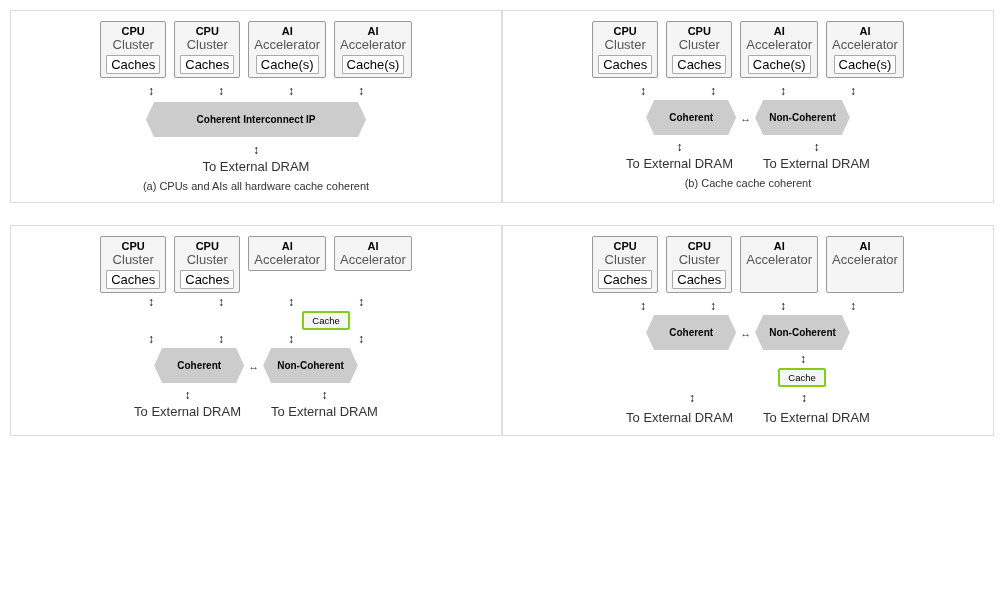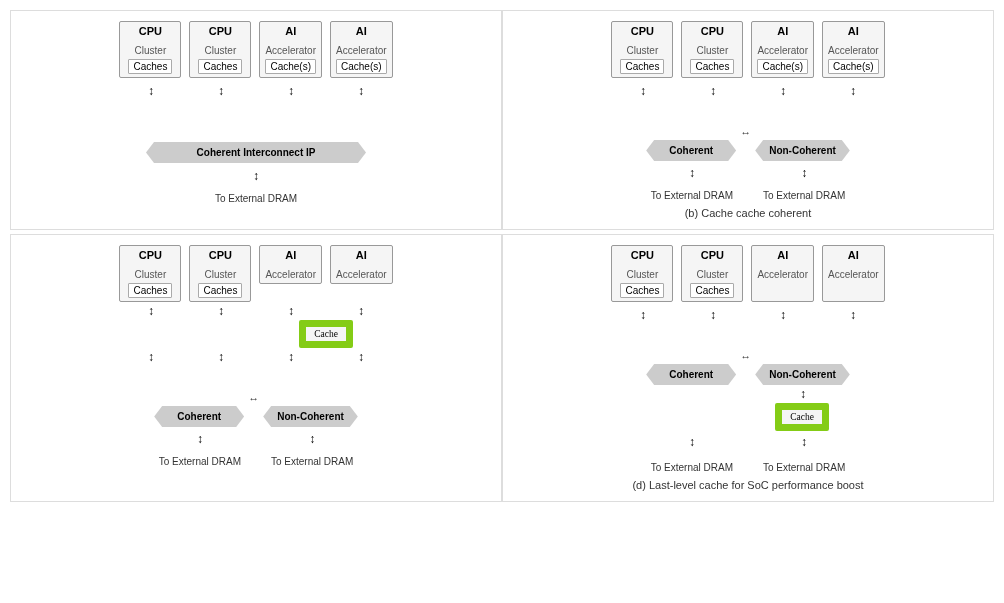--- a/index.html
+++ b/index.html
@@ -9,21 +9,21 @@
       font-size: 11px;
       width: 1004px;
       min-height: 603px;
       padding: 10px;
     }
 
     .diagrams-grid {
       display: grid;
       grid-template-columns: 1fr 1fr;
       grid-template-rows: auto auto;
-      gap: 4px 0;
+      gap: 22px 0;
     }
 
     .diagram-cell {
       padding: 10px 15px;
       border: 1px solid #ddd;
       position: relative;
       display: flex;
       flex-direction: column;
       align-items: center;
     }
@@ -52,68 +52,66 @@
       font-size: 10px;
       border-radius: 2px;
     }
 
     .node-box .node-title {
       font-weight: bold;
       font-size: 11px;
     }
 
     .node-box .node-subtitle {
-      font-size: 10px;
+      font-size: 13px;
       color: #555;
-      margin-top: 8px;
     }
 
     .cache-box {
       border: 1px solid #aaa;
       background: #fff;
-      font-size: 10px;
+      font-size: 13px;
       padding: 1px 4px;
       margin-top: 3px;
       border-radius: 1px;
       display: inline-block;
     }
 
     
     .banner-row {
       display: flex;
       justify-content: center;
       gap: 6px;
       margin: 4px 0;
       width: 100%;
     }
 
     .banner {
       background: #ccc;
       color: #000;
       font-size: 10px;
       font-weight: bold;
-      padding: 5px 14px;
+      padding: 12px 14px;
       clip-path: polygon(8px 0%, calc(100% - 8px) 0%, 100% 50%, calc(100% - 8px) 100%, 8px 100%, 0% 50%);
       text-align: center;
       white-space: nowrap;
-      margin-top: 40px;
     }
 
     .banner-wide {
       min-width: 220px;
     }
 
     .banner-medium {
       min-width: 90px;
     }
 
     .dram-text {
-      font-size: 10px;
+      font-size: 13px;
       color: #333;
-      margin-top: 10px;
+      margin-top: 2px;
     }
 
     
     .dram-row {
       display: flex;
       justify-content: center;
       gap: 30px;
       margin-top: 3px;
     }
 
@@ -132,27 +130,26 @@
       margin: 2px 0;
     }
 
     .horiz-arrow {
       font-size: 11px;
       color: #333;
     }
 
     
     .mid-cache-box {
-      border: 7px solid #84cc16;
+      border: 2px solid #84cc16;
       background: #f5f5f5;
       padding: 2px 8px;
       font-size: 9.5px;
       border-radius: 2px;
       margin: 2px 0;
-      font-family: Liberation Serif, serif;
     }
 
     .group-with-connector {
       display: flex;
       flex-direction: column;
       align-items: center;
     }
 
     .diagram-section {
       width: 100%;
@@ -200,20 +197,21 @@
         <div style="width:62px; display:flex; justify-content:center; font-size:12px;">↕</div>
       </div>
 
       <div class="banner-row">
         <div class="banner banner-wide">Coherent Interconnect IP</div>
       </div>
 
       <div style="display:flex; justify-content:center; font-size:12px; margin-top:2px;">↕</div>
       <div class="dram-text">To External DRAM</div>
     </div>
+    <div class="diagram-caption">(a) CPUs and AIs all hardware cache coherent</div>
   </div>
 
   <div class="diagram-cell">
     <div class="diagram-section">
 
       <div class="nodes-row">
         <div class="node-box">
           <div class="node-title">CPU</div>
           <div class="node-subtitle">Cluster</div>
           <div class="cache-box">Caches</div>
@@ -393,16 +391,15 @@
       </div>
       <div class="dram-row">
         <div class="dram-item">
           <div class="dram-text">To External DRAM</div>
         </div>
         <div class="dram-item">
           <div class="dram-text">To External DRAM</div>
         </div>
       </div>
     </div>
-    <div class="diagram-caption">(d) Last-level cache for SoC performance boost</div>
   </div>
 
 </div>
 
 </body></html>

